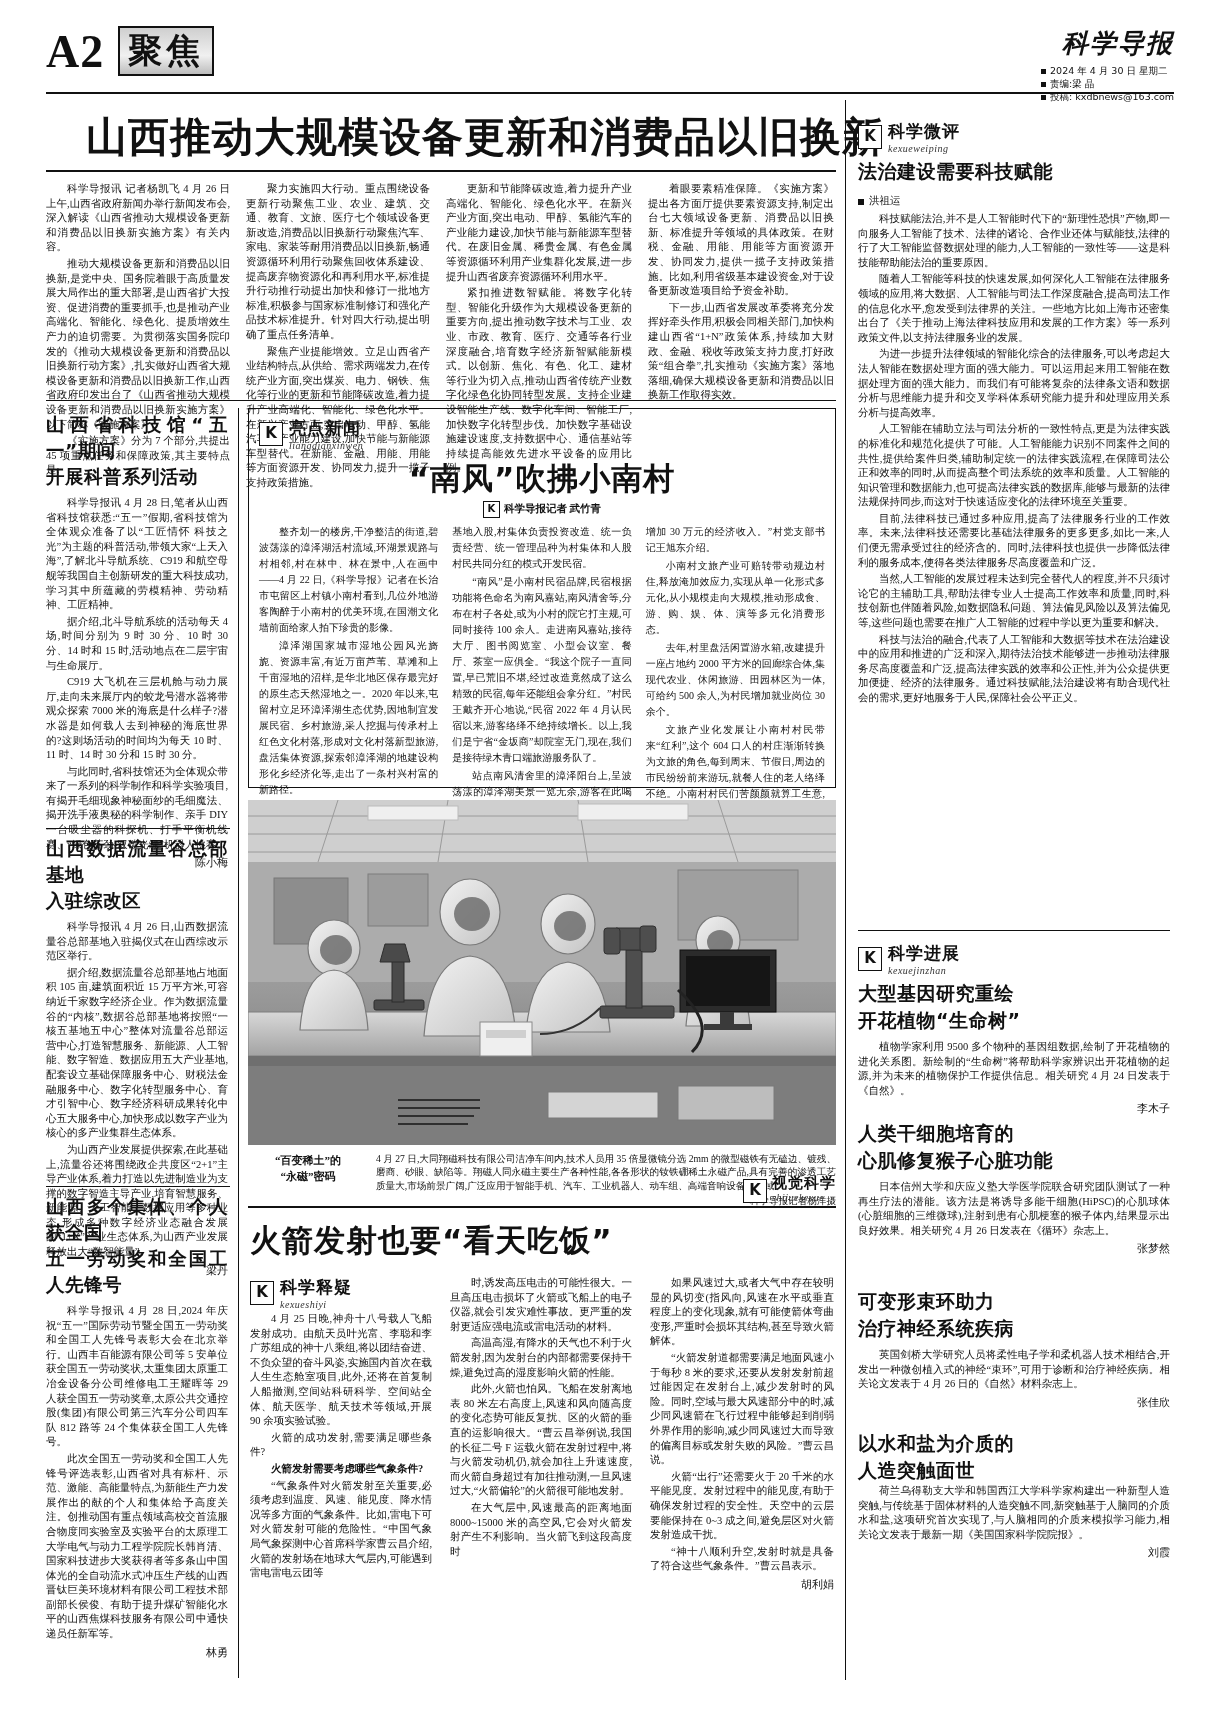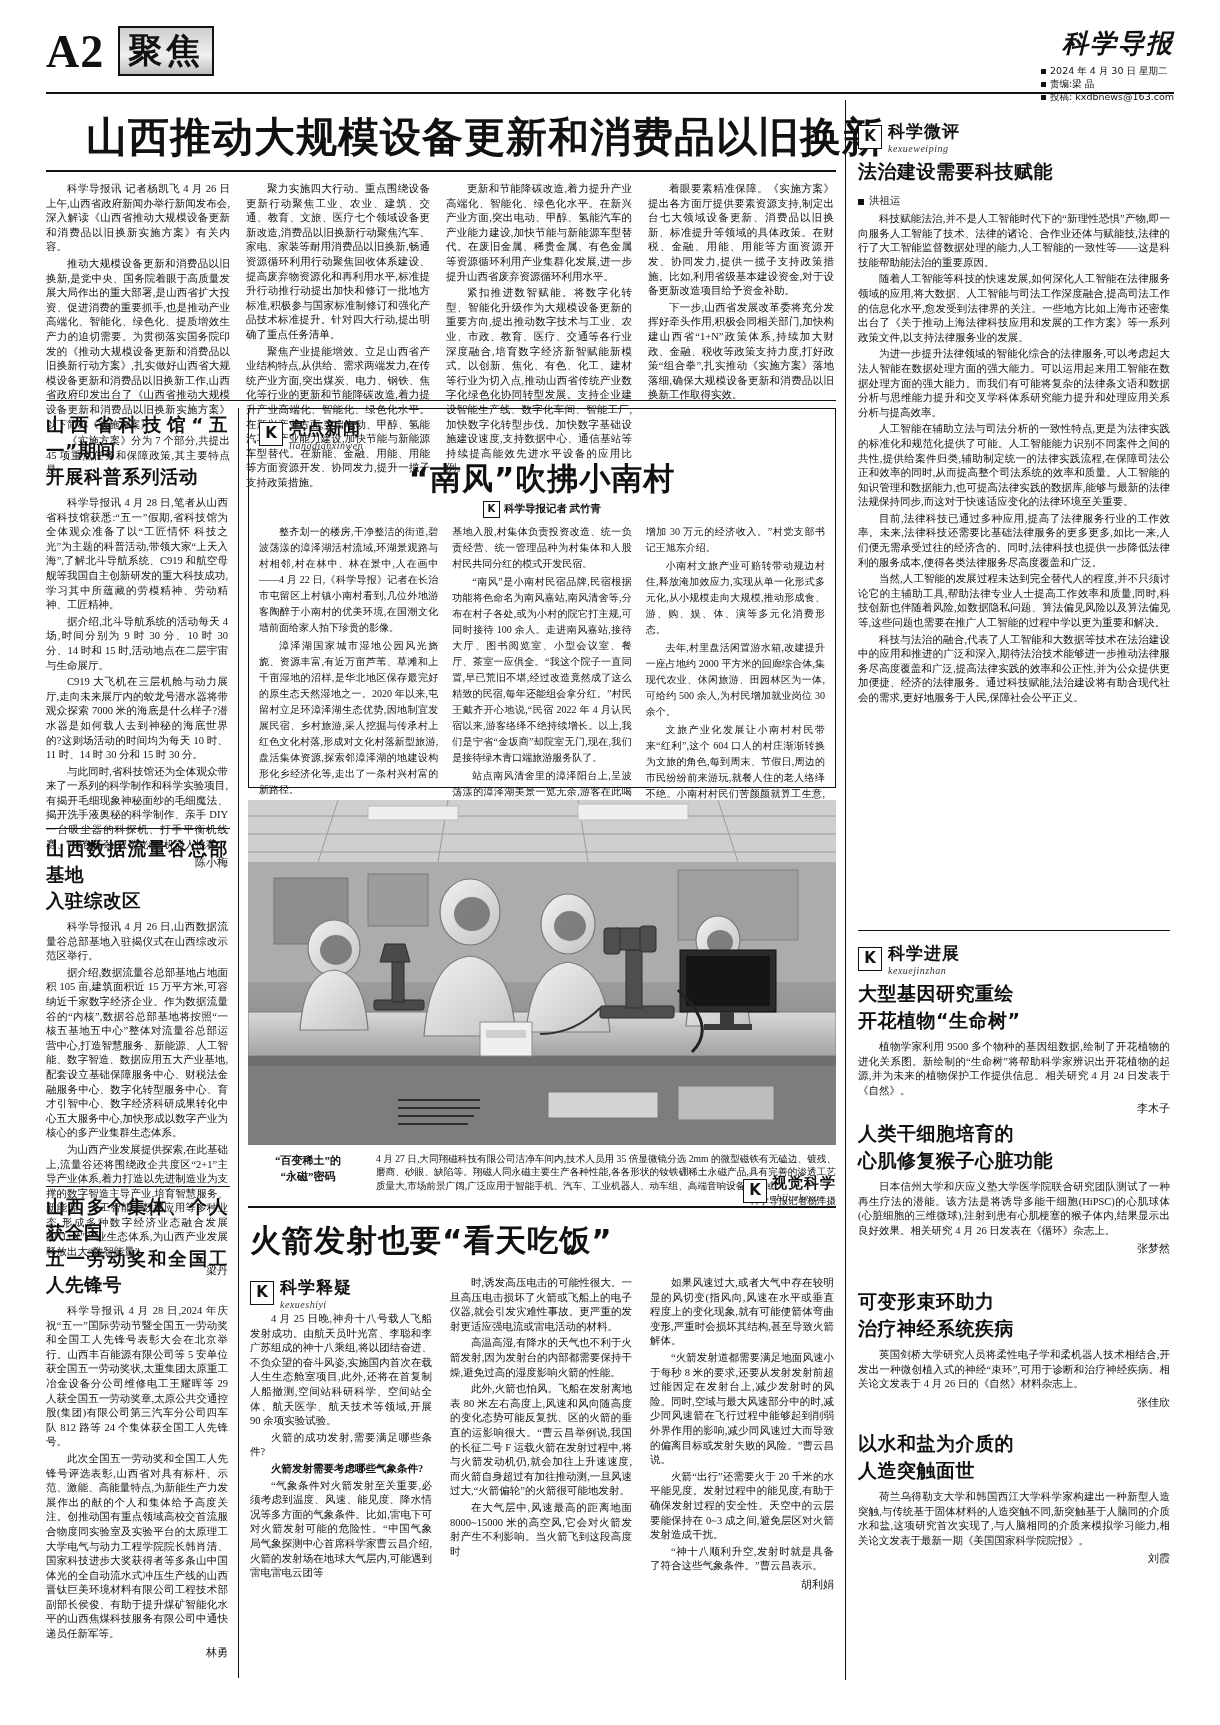--- a/index.html
+++ b/index.html
@@ -422,19 +422,19 @@
 治疗神经系统疾病</div>
     <div class="col" style="position:static;margin-top:6px;">
       <p>英国剑桥大学研究人员将柔性电子学和柔机器人技术相结合,开发出一种微创植入式的神经“束环”,可用于诊断和治疗神经疾病。相关论文发表于 4 月 26 日的《自然》材料杂志上。</p>
       <div class="sign">张佳欣</div>
     </div>
   </div>
 
   <div style="position:absolute;left:858px;top:1430px;width:312px;">
     <div class="right-head" style="white-space:pre-line;">以水和盐为介质的
 人造突触面世</div>
-    <div class="col" style="position:static;margin-top:6px;">
+    <div class="col" style="position:static;">
       <p>荷兰乌得勒支大学和韩国西江大学科学家构建出一种新型人造突触,与传统基于固体材料的人造突触不同,新突触基于人脑同的介质水和盐,这项研究首次实现了,与人脑相同的介质来模拟学习能力,相关论文发表于最新一期《美国国家科学院院报》。</p>
       <div class="sign">刘霞</div>
     </div>
   </div>
 
 </div>
 
 </body></html>

